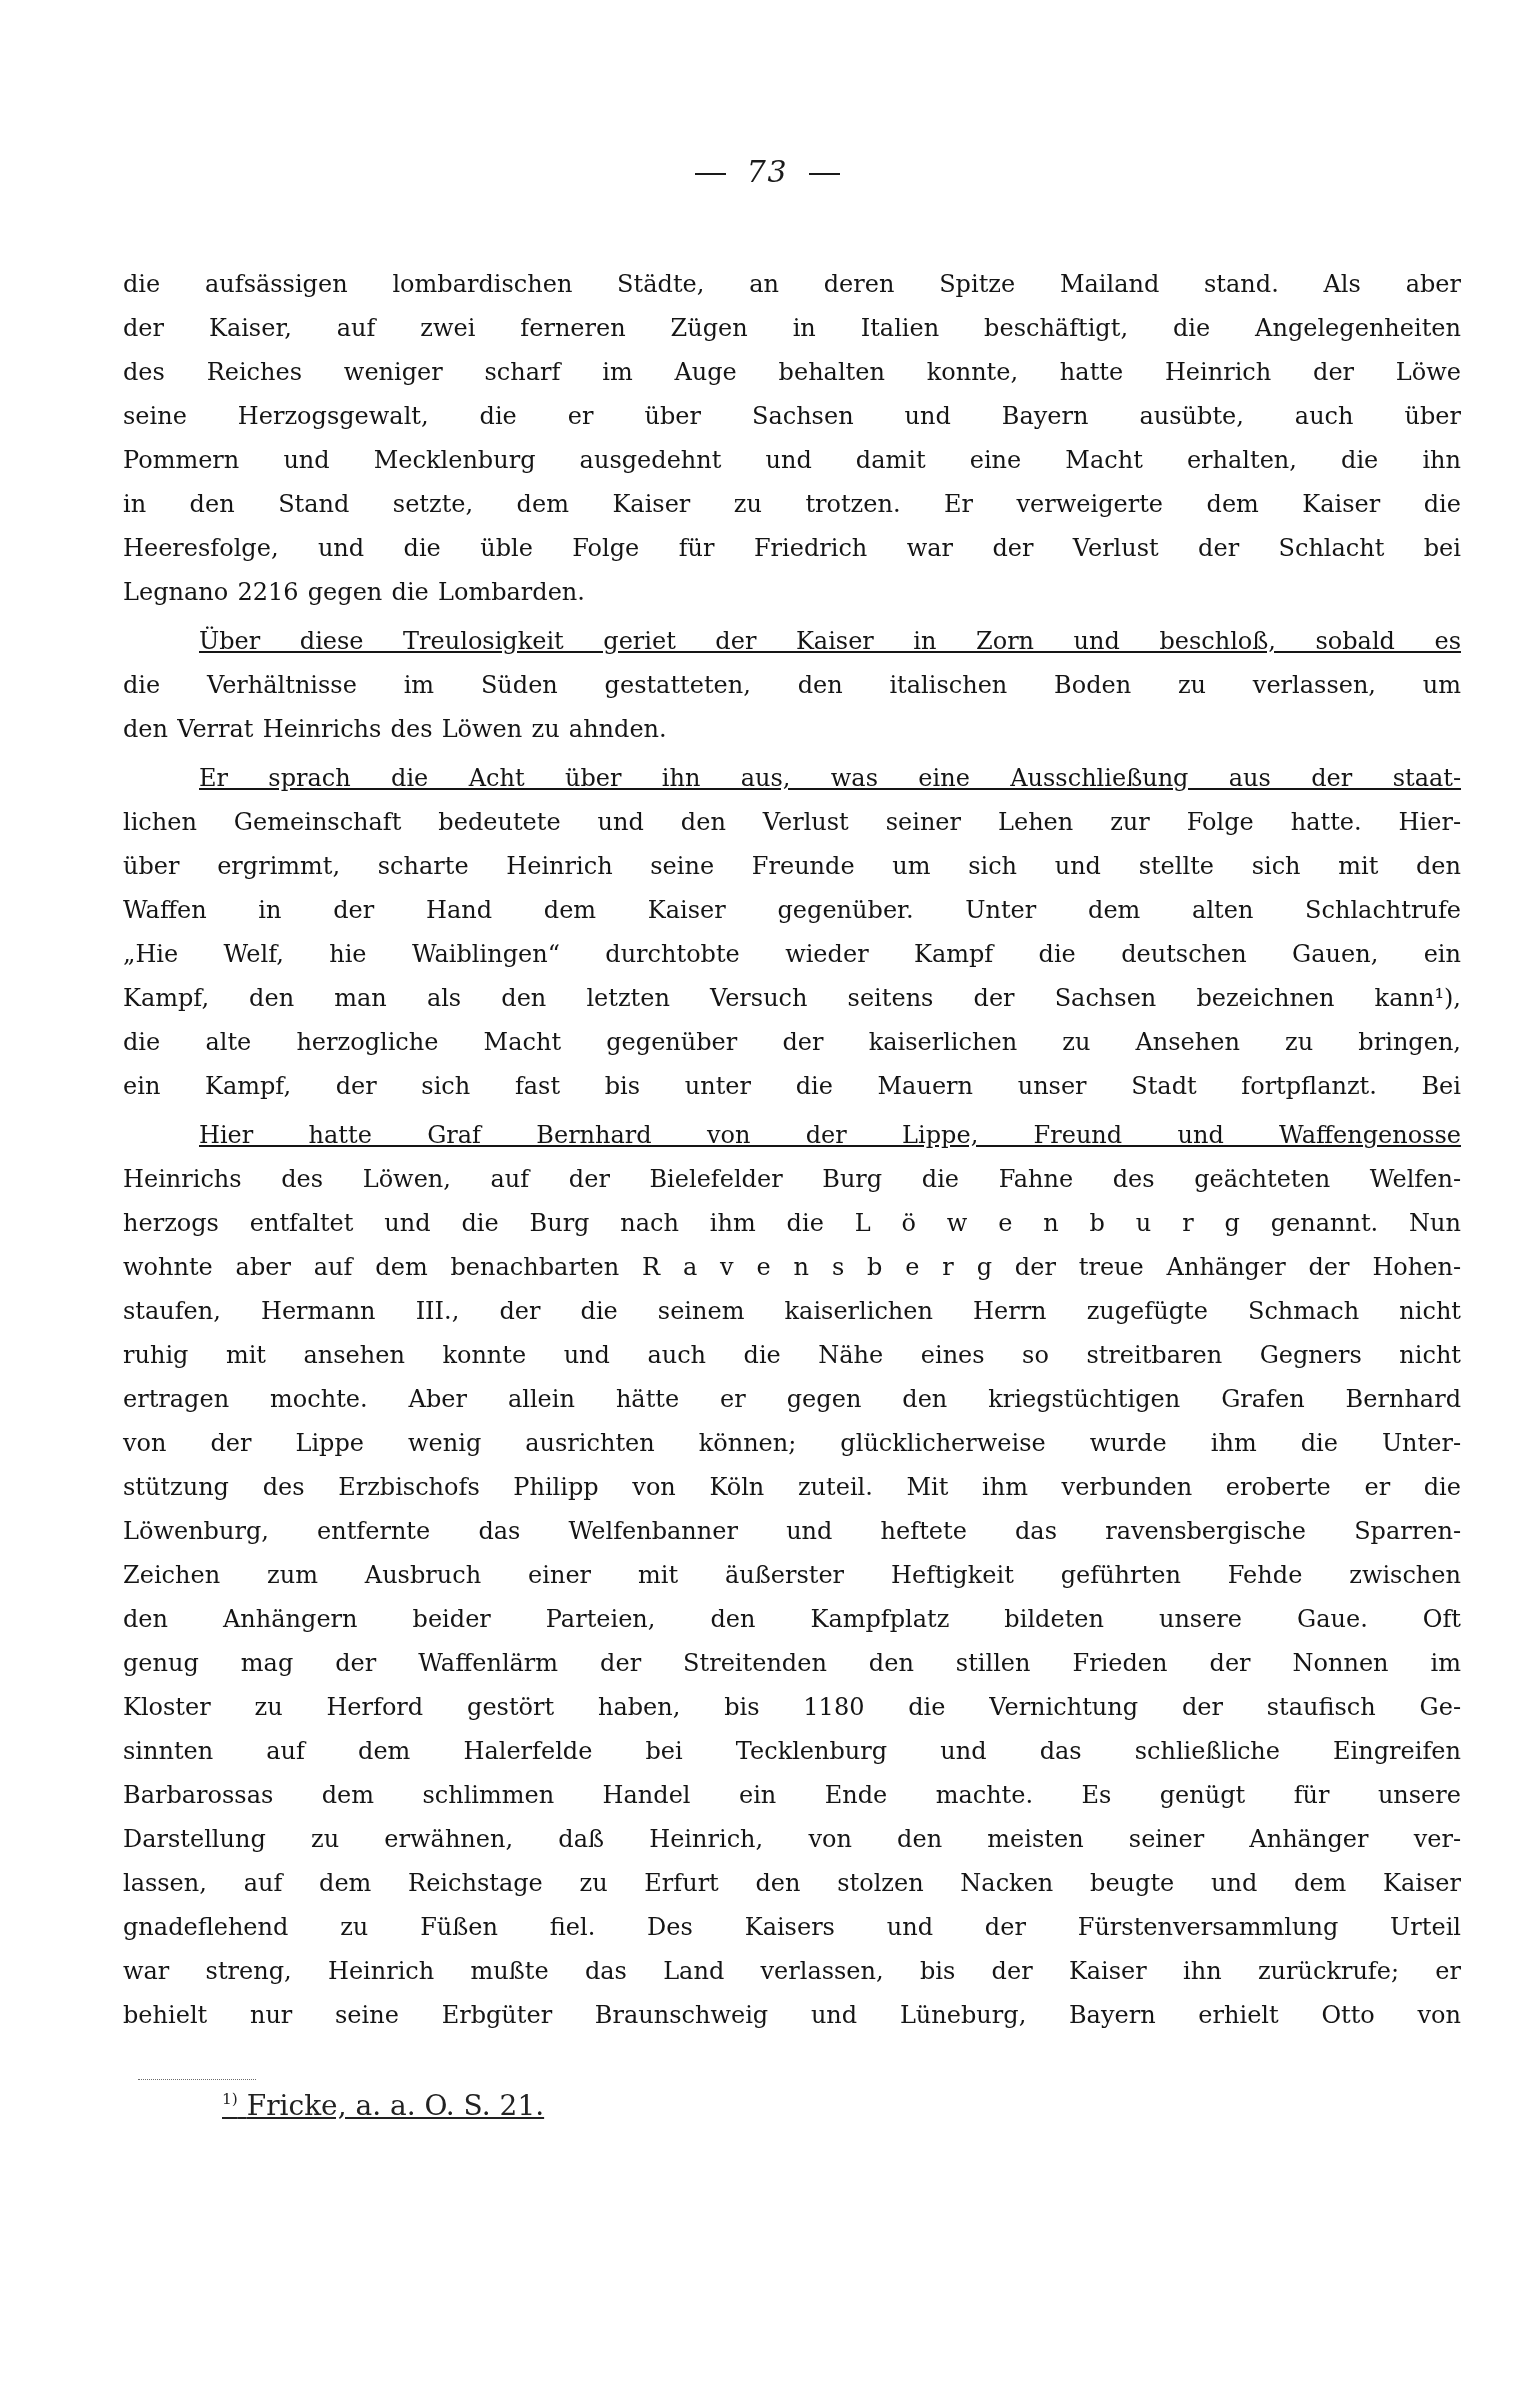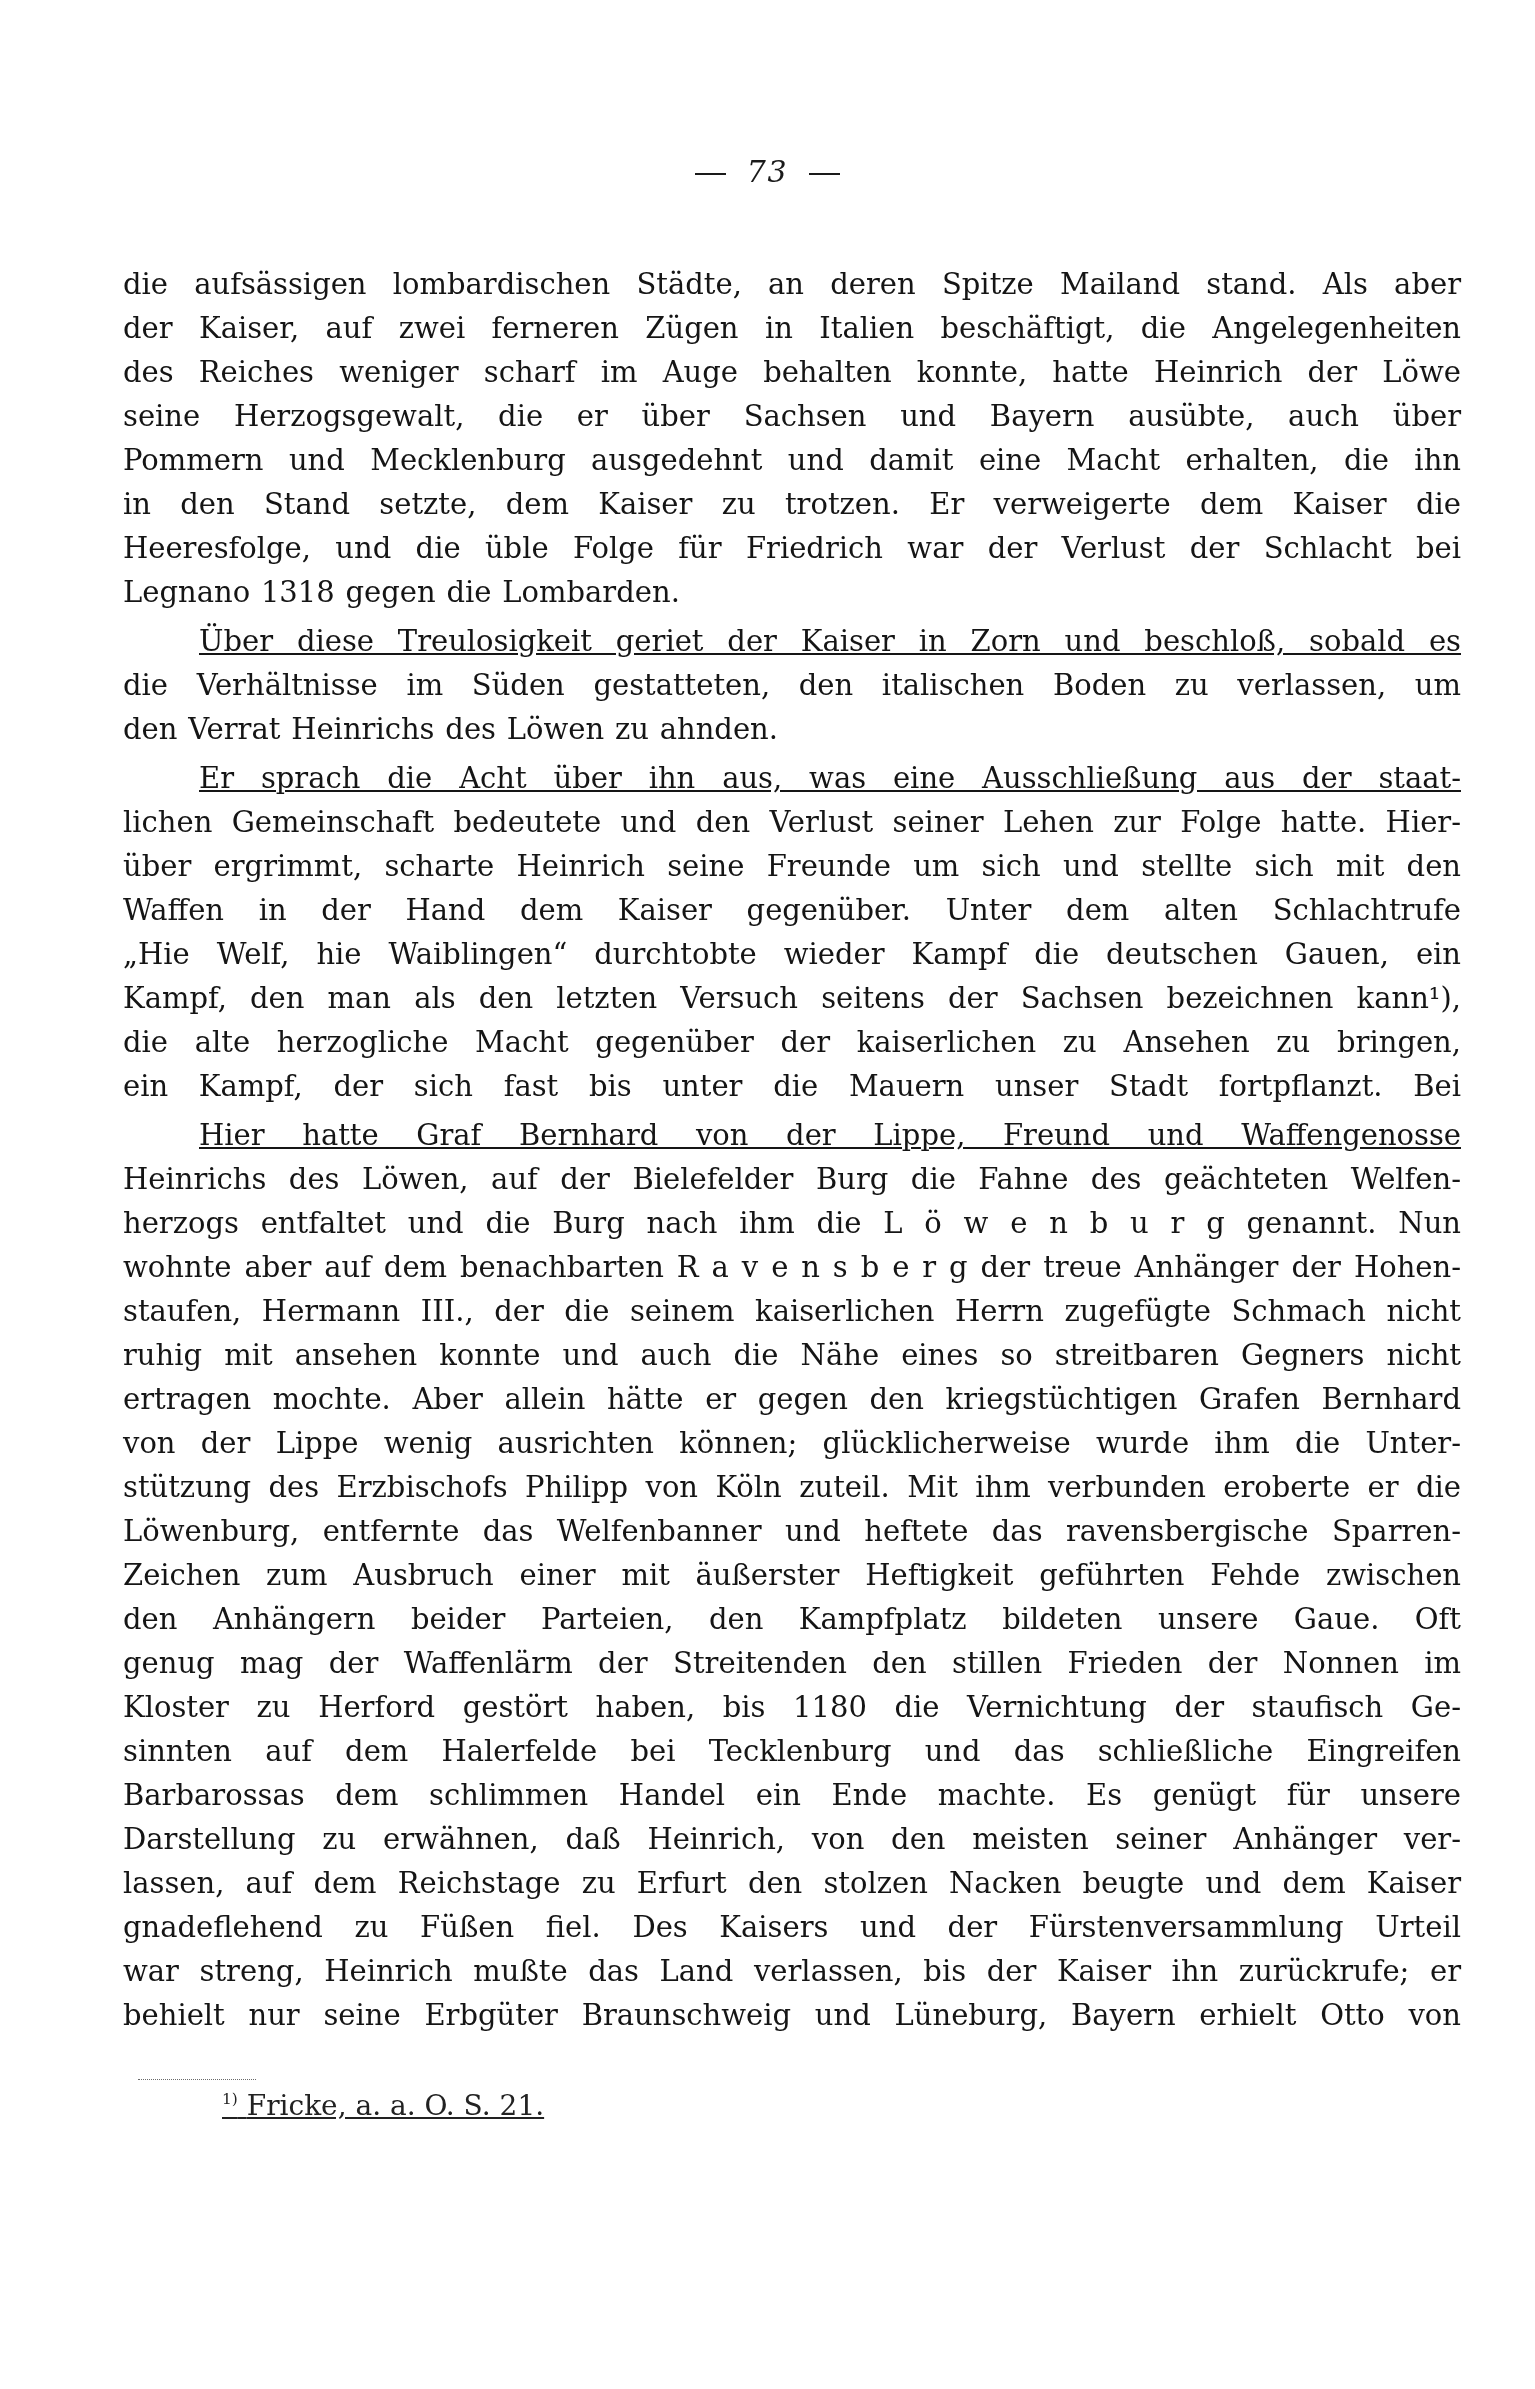--- a/index.html
+++ b/index.html
@@ -37,21 +37,21 @@
   .body-text {
     position: absolute;
     top: 262px;
     left: 123px;
     width: 1338px;
   }
   .line {
     display: block;
     height: 44px;
     line-height: 44px;
-    font-size: 29px;
+    font-size: 24px;
     text-align: justify;
     text-align-last: justify;
     white-space: nowrap;
     overflow: visible;
     word-spacing: 1.6px;
   }
   .line.last {
     text-align-last: left;
   }
   .line.indent {
@@ -96,21 +96,21 @@
   <div class="body-text">
 
     <div class="paragraph">
       <span class="line">die aufsässigen lombardischen Städte, an deren Spitze Mailand stand.  Als aber</span>
       <span class="line">der Kaiser, auf zwei ferneren Zügen in Italien beschäftigt, die Angelegenheiten</span>
       <span class="line">des Reiches weniger scharf im Auge behalten konnte, hatte Heinrich der Löwe</span>
       <span class="line">seine Herzogsgewalt, die er über Sachsen und Bayern ausübte, auch über</span>
       <span class="line">Pommern und Mecklenburg ausgedehnt und damit eine Macht erhalten, die ihn</span>
       <span class="line">in den Stand setzte, dem Kaiser zu trotzen.  Er verweigerte dem Kaiser die</span>
       <span class="line">Heeresfolge, und die üble Folge für Friedrich war der Verlust der Schlacht bei</span>
-      <span class="line last">Legnano 1318 gegen die Lombarden.</span>
+      <span class="line last">Legnano 2216 gegen die Lombarden.</span>
     </div>
 
     <div class="paragraph">
       <span class="line indent gap">Über diese Treulosigkeit geriet der Kaiser in Zorn und beschloß, sobald es</span>
       <span class="line">die Verhältnisse im Süden gestatteten, den italischen Boden zu verlassen, um</span>
       <span class="line last">den Verrat Heinrichs des Löwen zu ahnden.</span>
     </div>
 
     <div class="paragraph">
       <span class="line indent gap">Er sprach die Acht über ihn aus, was eine Ausschließung aus der staat-</span>

